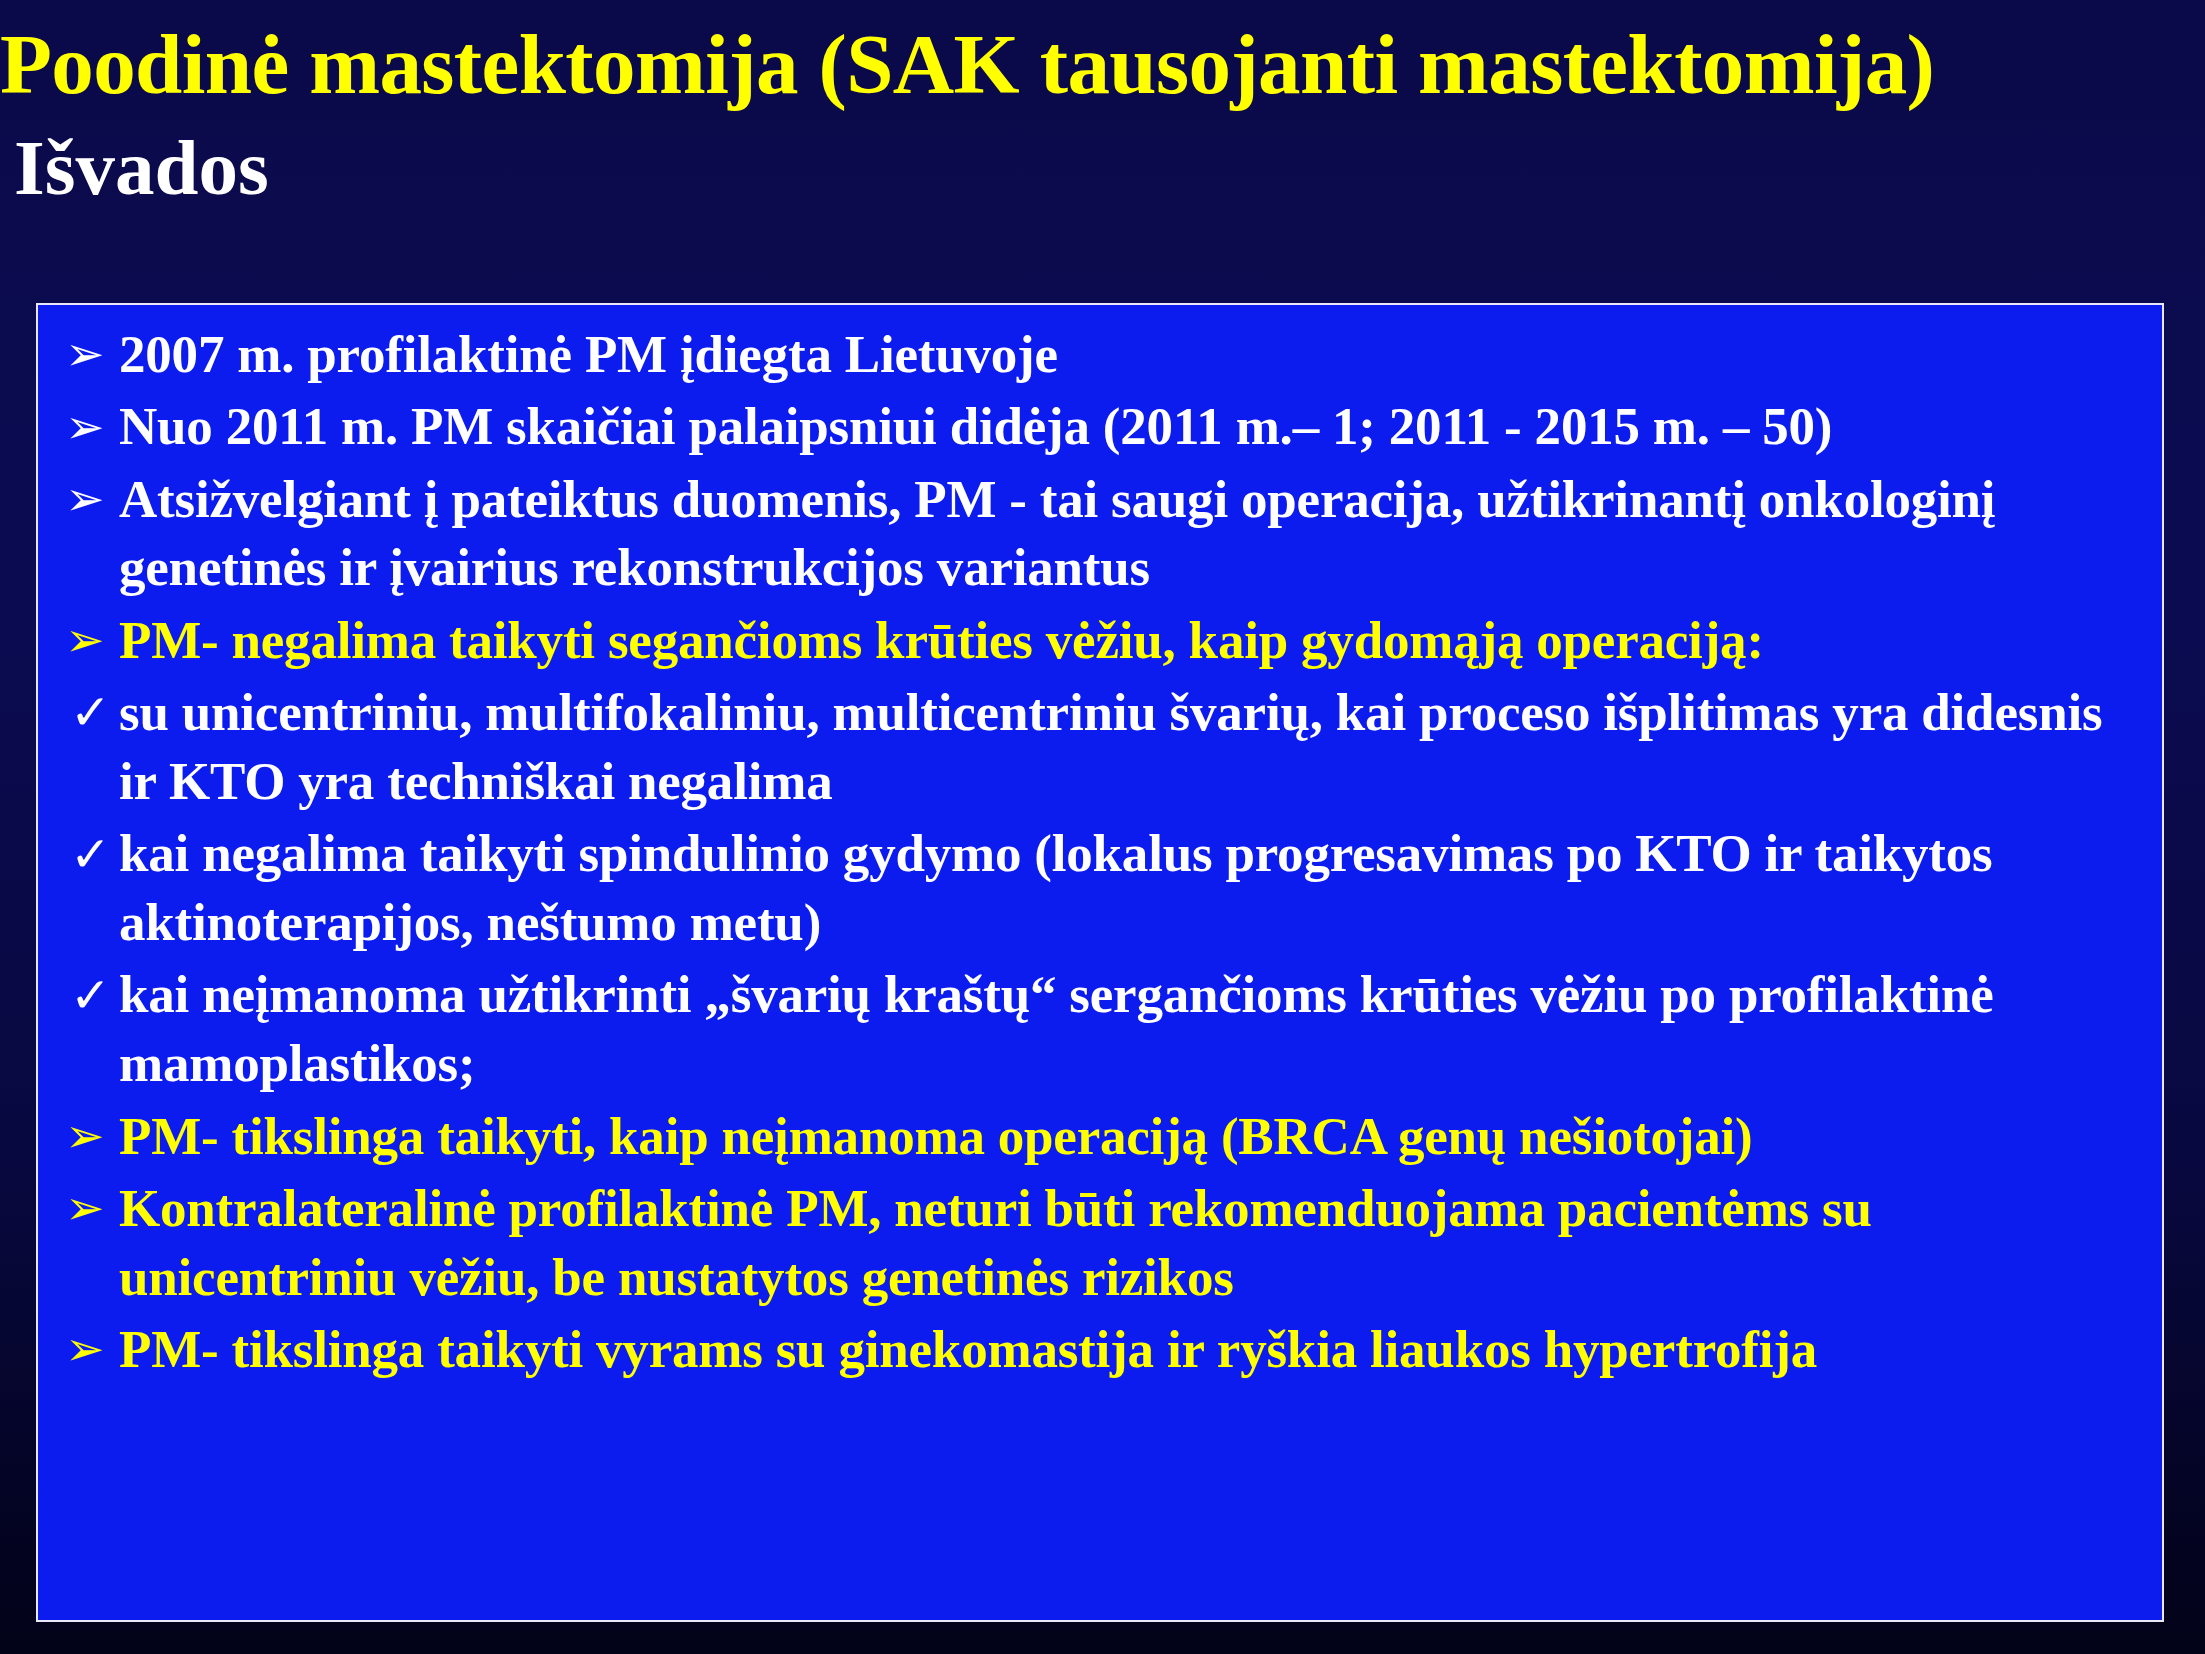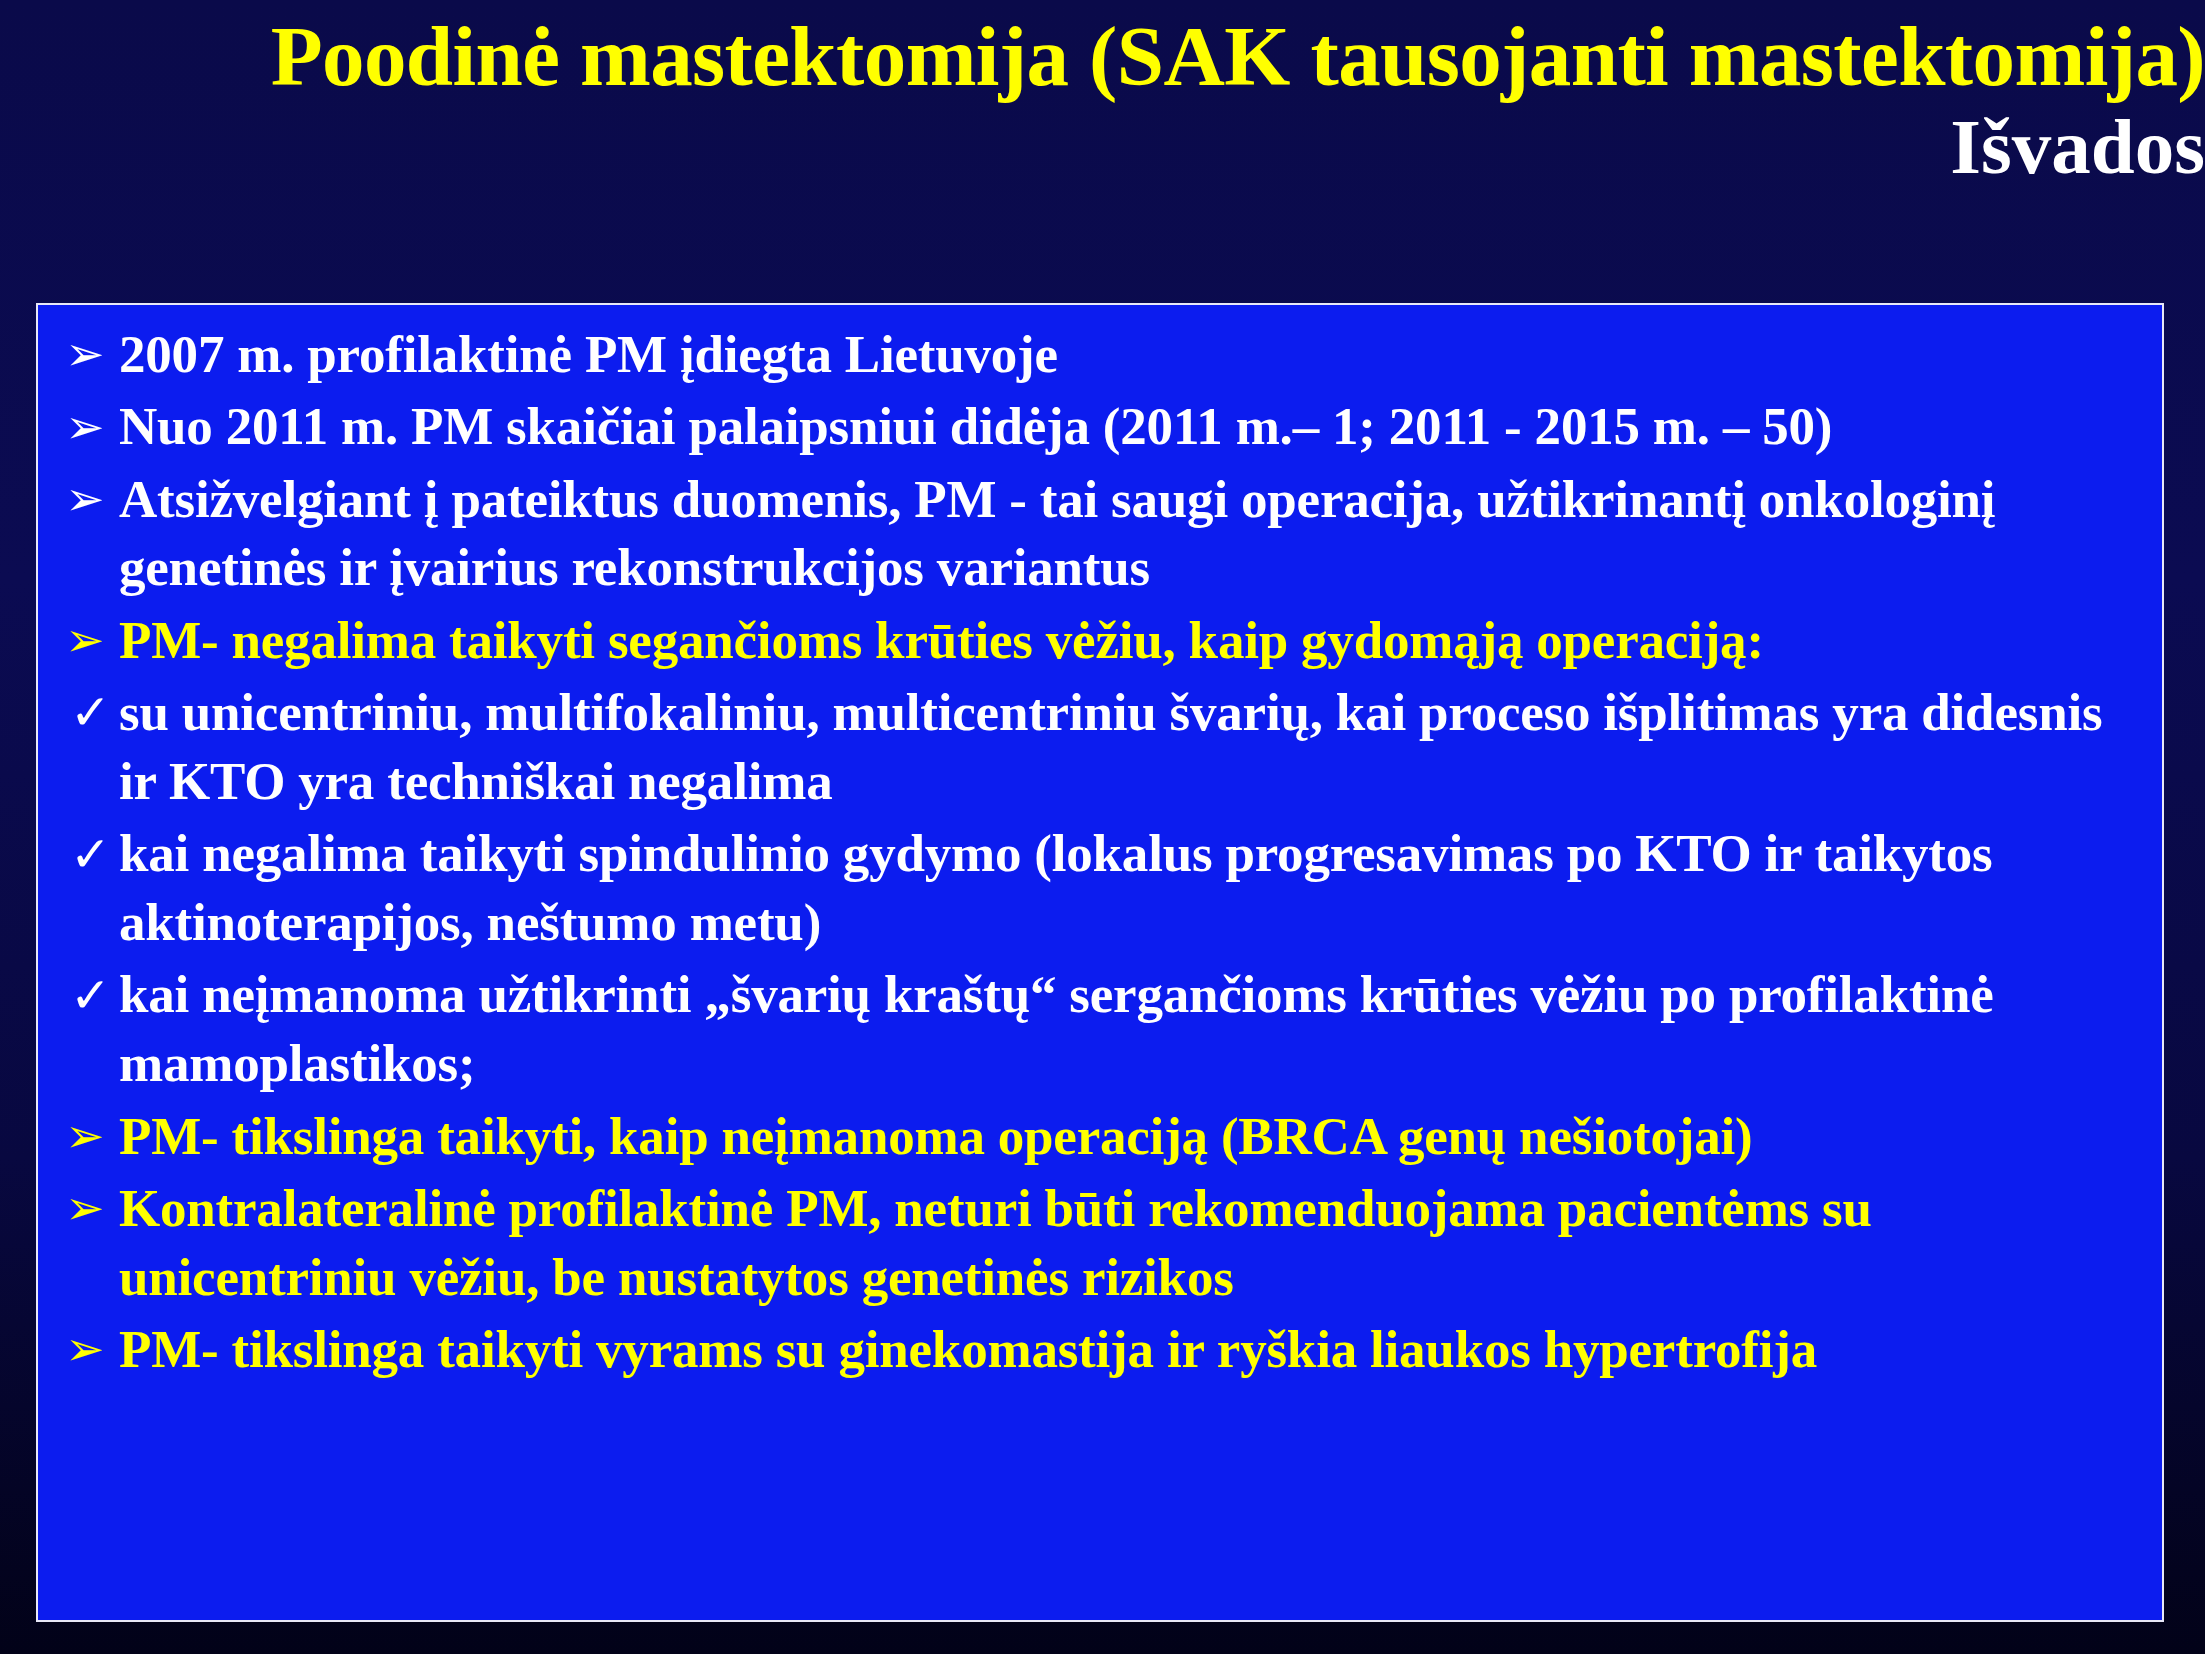--- a/index.html
+++ b/index.html
@@ -13,38 +13,39 @@
     height: 1655px;
     background: linear-gradient(180deg, #0a0a4a 0%, #0b0b52 35%, #080840 70%, #020218 100%);
     overflow: hidden;
     font-family: "Liberation Serif", "DejaVu Serif", serif;
   }
 
   
   #title-block {
     position: absolute;
     left: 0;
-    top: 9px;
+    top: 17px;
     width: 2205px;
-    text-align: right;
+    text-align: left;
   }
   #title-main {
     color: #FFFF00;
     font-weight: bold;
     font-size: 85px;
     line-height: 1.12;
     letter-spacing: -0.6px;
     white-space: nowrap;
   }
   #title-sub {
     color: #FFFFFF;
     font-weight: bold;
     font-size: 79px;
     line-height: 1.06;
-    margin-top: 1px;
+    margin-top: 14px;
+    padding-left: 14px;
   }
 
   
   #content-box {
     position: absolute;
     left: 36px;
     top: 303px;
     width: 2128px;
     height: 1319px;
     background: #0C1CEF;

